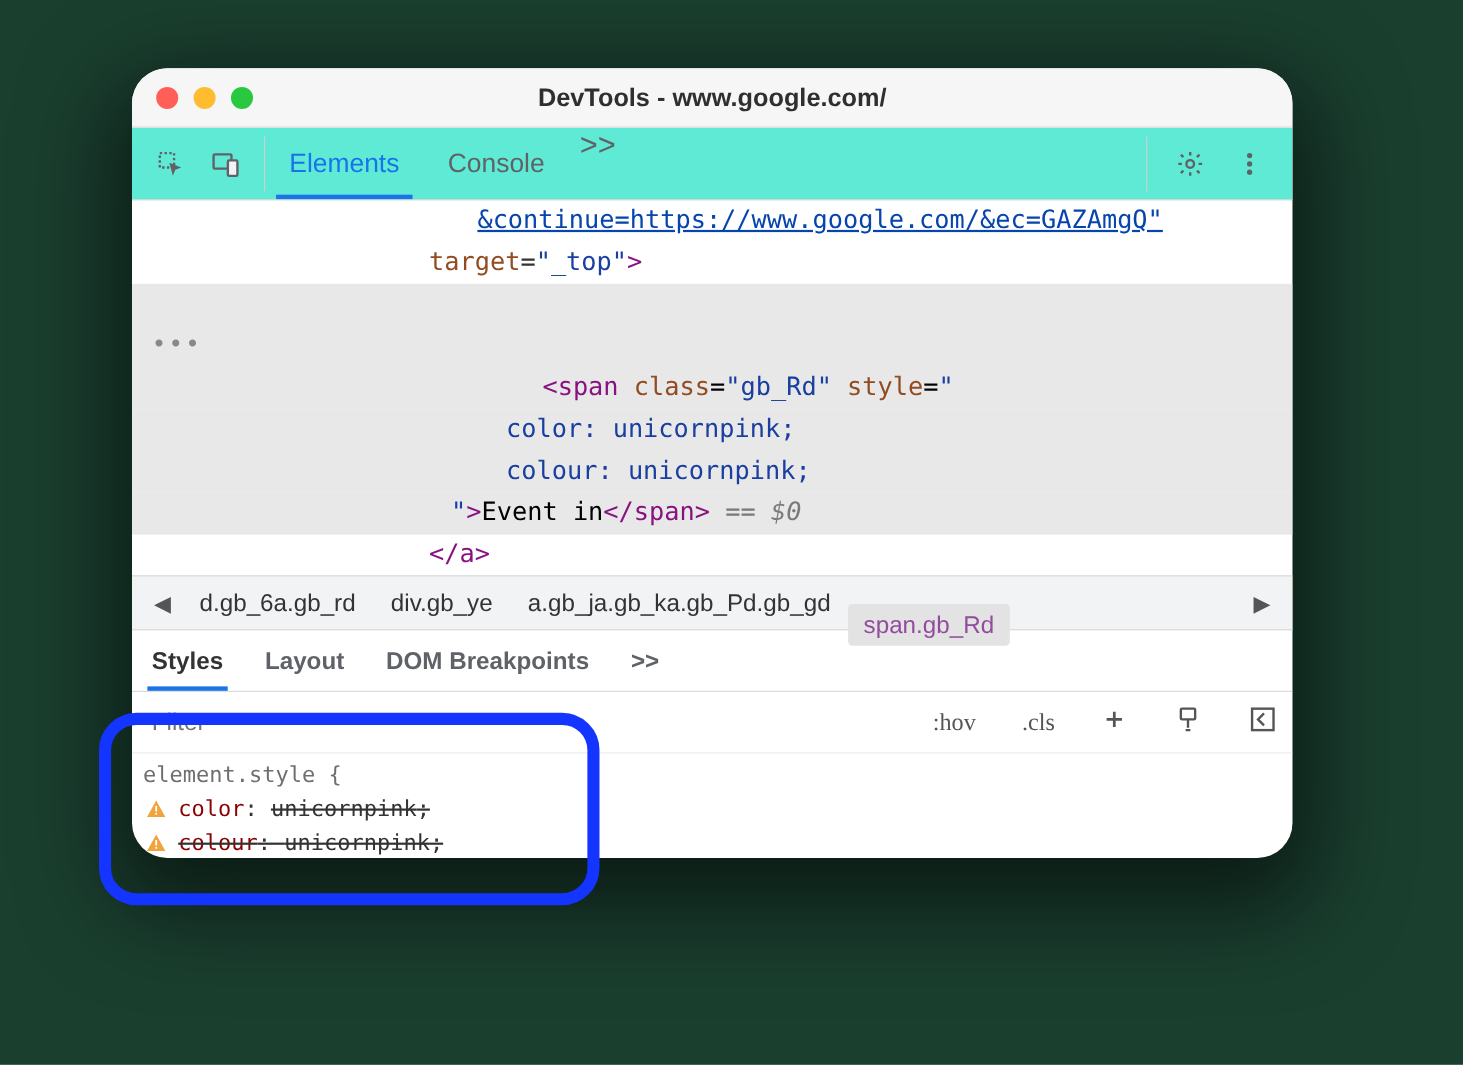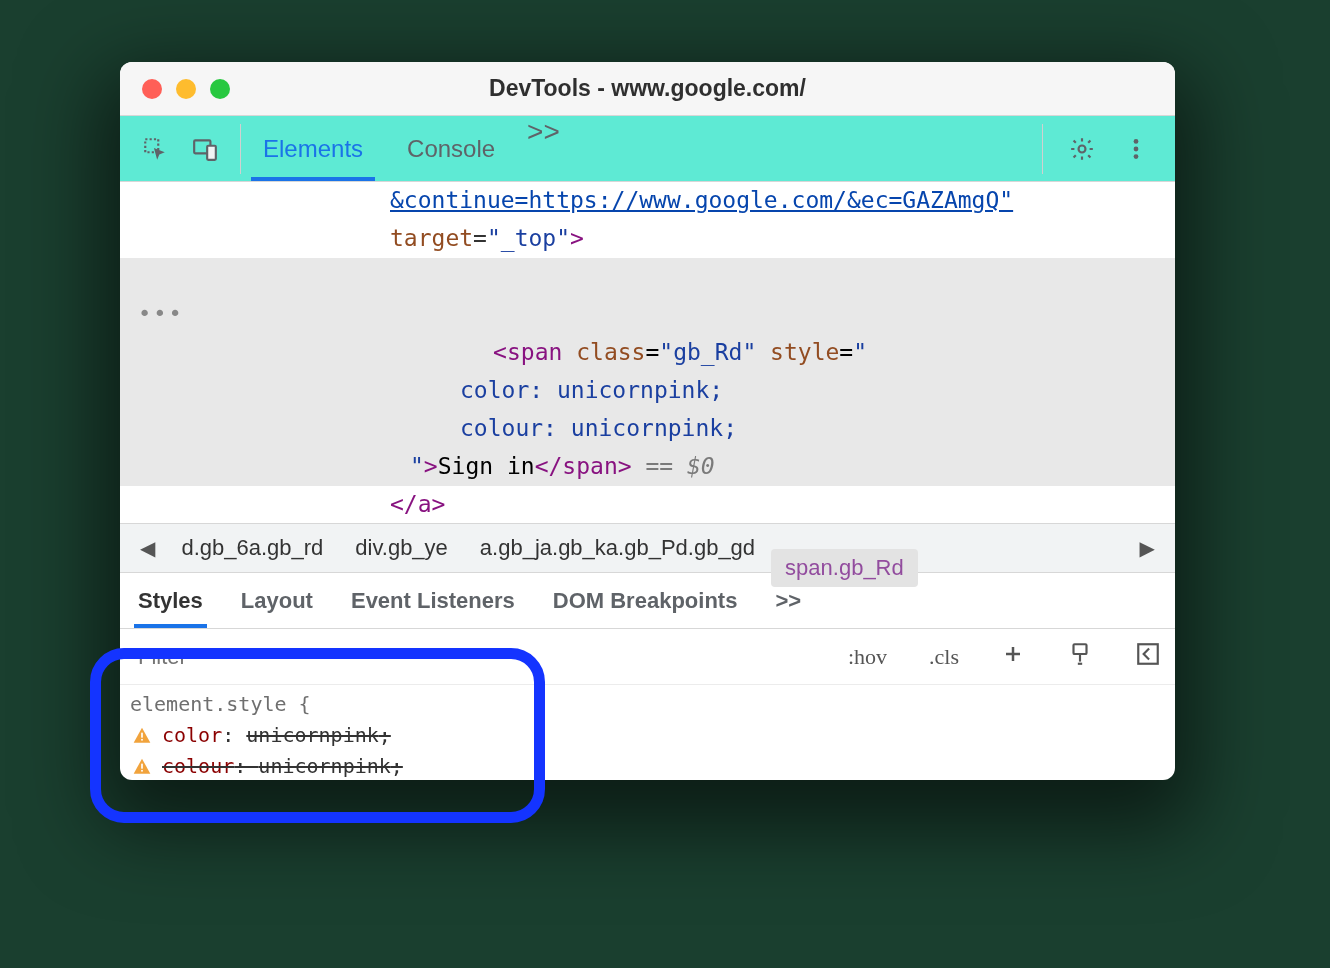--- a/index.html
+++ b/index.html
@@ -10,21 +10,21 @@
     height: 968px;
     position: relative;
   }
   .window-shadow {
     position: absolute;
     left: 120px;
     top: 62px;
     width: 1055px;
     height: 718px;
     background: #fff;
-    border-radius: 12px;
+    border-radius: 32px;
     box-shadow: 0 30px 80px 20px rgba(0,0,0,0.55);
     overflow: hidden;
   }
   .titlebar {
     height: 54px;
     background: #f6f6f6;
     border-bottom: 1px solid #d7d7d7;
     display: flex;
     align-items: center;
     position: relative;
@@ -52,21 +52,21 @@
   .tab.active::after{ content:""; position:absolute; left:10px; right:10px; bottom:0; height:4px; background:#1a73e8;}
   .chev { font-size:28px; color:#5f6368; padding:0 10px;}
   .spacer { flex:1; }
   .right-icons { display:flex; align-items:center; gap:28px; padding:0 26px; }
   .gear, .kebab { color:#5f6368; }
   
   .dom { font-family: Menlo, Consolas, monospace; font-size: 23px; line-height:1.65; }
   .row { padding: 0 0 0 270px; white-space: pre; }
   .row.highlight { background:#e8e8e8; }
   .gutter-dots { position:absolute; left:128px; color:#888; font-size:22px; letter-spacing:2px;}
-  .link { color:#0645ad; text-decoration: underline; }
+  .link { color:#0645ad; text-decoration: underline; margin-left: 44px; }
   .attr-name { color:#924c21;}
   .attr-val { color:#1a3fa0;}
   .sel-text { color:#333; }
   .tagp { color:#881280; }
   .dim { color:#7a7a7a; font-style: italic; }
   
   .breadcrumb { height:50px; border-top:1px solid #d7d7d7; border-bottom:1px solid #d7d7d7; background:#f1f3f4; display:flex; align-items:center; font-family:-apple-system,Arial; font-size:22px; color:#6b3c78; padding:0 10px;}
   .bc-caret { color:#555; padding:0 10px; font-size:20px;}
   .bc-item { padding:0 16px; color:#333; }
   .bc-item.sel { color:#924c9e; }
@@ -150,37 +150,36 @@
   </div>
 
   <div class="dom" style="position:relative;">
     <div class="row"><span class="link">&amp;continue=https://www.google.com/&amp;ec=GAZAmgQ"</span></div>
     <div class="row"><span class="attr-name">target</span><span class="sel-text">=</span><span class="attr-val">"_top"</span><span class="tagp">&gt;</span></div>
     <div class="row highlight" style="position:relative">
       <span class="gutter-dots" style="position:absolute; left:18px;">•••</span>
       <span style="padding-left:20px;"></span><span class="tagp">&lt;</span><span class="tagp">span</span> <span class="attr-name">class</span>=<span class="attr-val">"gb_Rd"</span> <span class="attr-name">style</span><span>=</span><span class="attr-val">"</span></div>
     <div class="row highlight"><span style="padding-left:70px;"></span><span class="attr-val"><span>color</span>: <span>unicornpink</span>;</span></div>
     <div class="row highlight"><span style="padding-left:70px;"></span><span class="attr-val"><span>colour</span>: <span>unicornpink</span>;</span></div>
-    <div class="row highlight"><span style="padding-left:20px;"></span><span class="attr-val">"</span><span class="tagp">&gt;</span><span>Sign in</span><span class="tagp">&lt;/span&gt;</span> <span class="dim">== $0</span></div>
+    <div class="row highlight"><span style="padding-left:20px;"></span><span class="attr-val">"</span><span class="tagp">&gt;</span><span>Event in</span><span class="tagp">&lt;/span&gt;</span> <span class="dim">== $0</span></div>
     <div class="row"><span class="tagp">&lt;/a&gt;</span></div>
   </div>
 
   <div class="breadcrumb">
     <span class="bc-caret">◀</span>
     <span class="bc-item">d.gb_6a.gb_rd</span>
     <span class="bc-item">div.gb_ye</span>
     <span class="bc-item">a.gb_ja.gb_ka.gb_Pd.gb_gd</span>
     <span class="bc-item last sel">span.gb_Rd</span>
     <span class="bc-caret" style="margin-left:auto">▶</span>
   </div>
 
   <div class="subtabs">
     <div class="subtab active">Styles</div>
     <div class="subtab">Layout</div>
-    <div class="subtab">Event Listeners</div>
     <div class="subtab">DOM Breakpoints</div>
     <div class="subtab">&gt;&gt;</div>
   </div>
 
   <div class="filter-row">
     <input class="filter-input" placeholder="Filter" style="">
     <div class="filter-right">
       <span class="fbtn">:hov</span>
       <span class="fbtn">.cls</span>
       <span class="fbtn">

